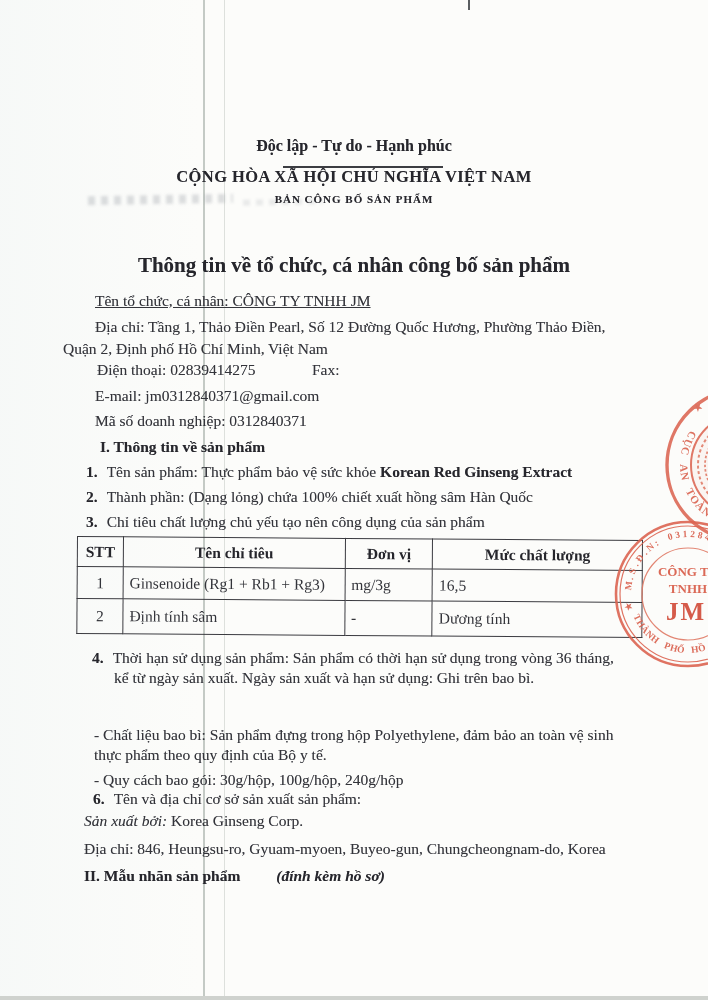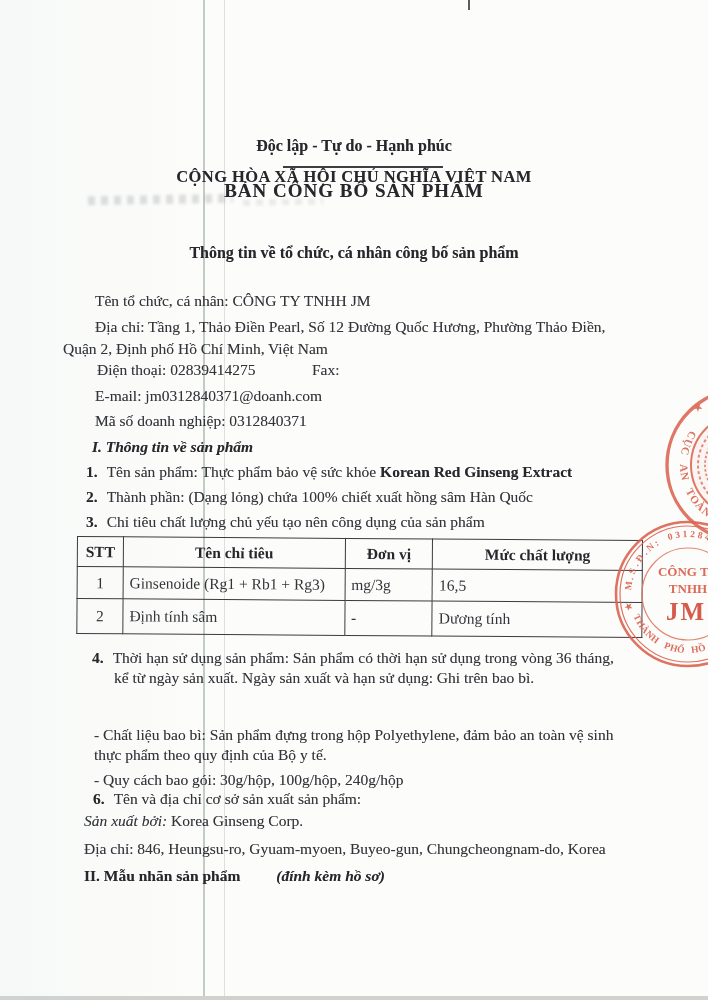--- a/index.html
+++ b/index.html
@@ -42,32 +42,32 @@
 
   <div class="fold fold1"></div>
   <div class="fold fold2"></div>
   <div class="tickmark"></div>
   <div class="smudge" style="left:88px;top:195px;width:145px;height:9px;"></div>
   <div class="smudge" style="left:243px;top:199px;width:80px;height:6px;opacity:.3;"></div>
 
   <div class="line center b" style="top:128px;font-size:16.5px;letter-spacing:.4px;margin-top:40px;">CỘNG HÒA XÃ HỘI CHỦ NGHĨA VIỆT NAM</div>
   <div class="line center b" style="top:137px;font-size:16px;">Độc lập - Tự do - Hạnh phúc</div>
   <div class="divider"></div>
-  <div class="line center b" style="top:182px;font-size:19px;letter-spacing:1px;">BẢN CÔNG BỐ SẢN PHẨM</div>
-  <div class="line center b" style="top:244px;font-size:16px;">Thông tin về tổ chức, cá nhân công bố sản phẩm</div>
+  <div class="line center b" style="top:190px;font-size:11px;letter-spacing:1px;">BẢN CÔNG BỐ SẢN PHẨM</div>
+  <div class="line center b" style="top:256px;font-size:21px;">Thông tin về tổ chức, cá nhân công bố sản phẩm</div>
 
-  <div class="line" style="left:95px;top:292px;">Tên tổ chức, cá nhân: CÔNG TY TNHH JM</div>
+  <div class="line" style="left:95px;top:292px;text-decoration:underline;">Tên tổ chức, cá nhân: CÔNG TY TNHH JM</div>
   <div class="line" style="left:95px;top:318px;">Địa chỉ: Tầng 1, Thảo Điền Pearl, Số 12 Đường Quốc Hương, Phường Thảo Điền,</div>
   <div class="line" style="left:63px;top:340px;">Quận 2, Định phố Hồ Chí Minh, Việt Nam</div>
   <div class="line" style="left:97px;top:361px;">Điện thoại: 02839414275</div>
   <div class="line" style="left:312px;top:361px;">Fax:</div>
-  <div class="line" style="left:95px;top:387px;">E-mail: jm0312840371@doanh.com</div>
+  <div class="line" style="left:95px;top:387px;">E-mail: jm0312840371@gmail.com</div>
   <div class="line" style="left:95px;top:412px;">Mã số doanh nghiệp: 0312840371</div>
 
-  <div class="line b" style="left:92px;top:438px;font-style:italic;">I. Thông tin về sản phẩm</div>
+  <div class="line b" style="left:100px;top:438px;">I. Thông tin về sản phẩm</div>
   <div class="line" style="left:86px;top:463px;"><span class="num">1.</span><span>Tên sản phẩm: Thực phẩm bảo vệ sức khỏe</span> <span class="b">Korean Red Ginseng Extract</span></div>
   <div class="line" style="left:86px;top:488px;"><span class="num">2.</span><span>Thành phần: (Dạng lỏng) chứa 100% chiết xuất hồng sâm Hàn Quốc</span></div>
   <div class="line" style="left:86px;top:513px;"><span class="num">3.</span><span>Chỉ tiêu chất lượng chủ yếu tạo nên công dụng của sản phẩm</span></div>
 
   <table class="qt">
     <colgroup>
         <col style="width:46px">
         <col style="width:222px">
         <col style="width:88px">
         <col style="width:210px">

